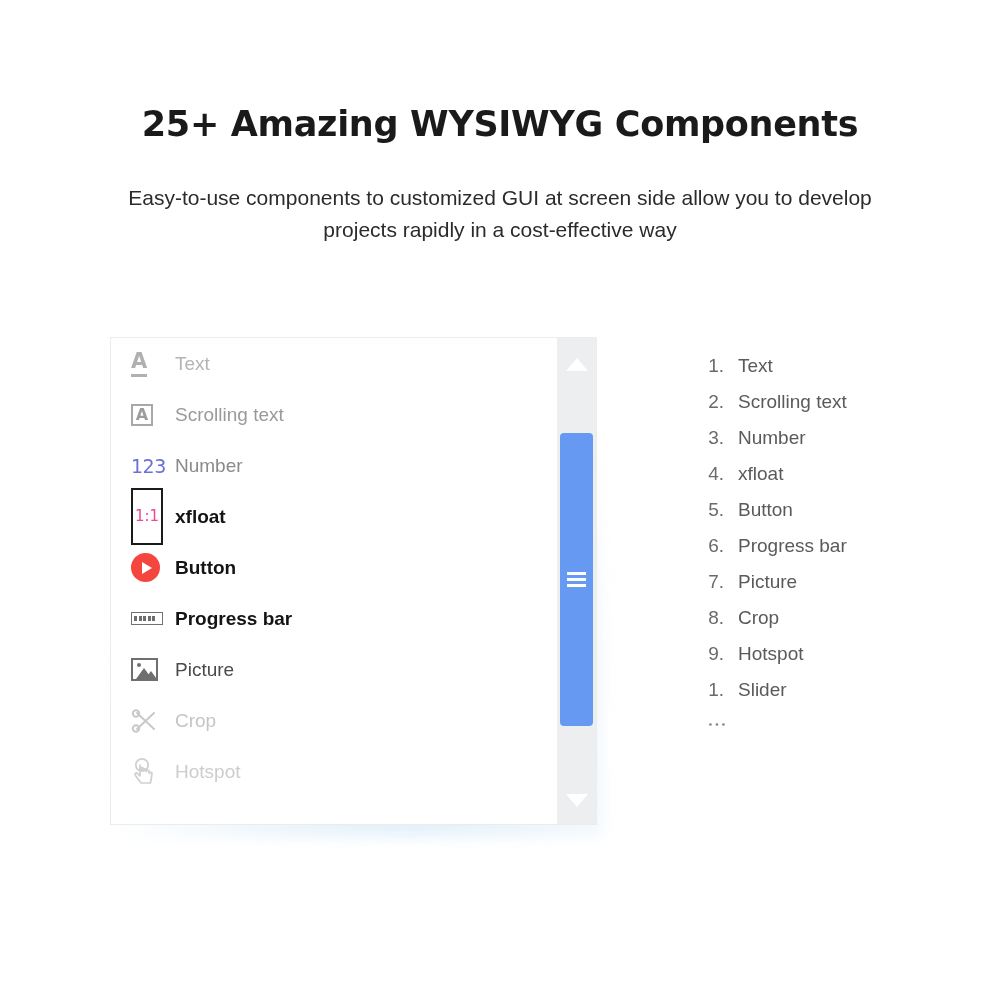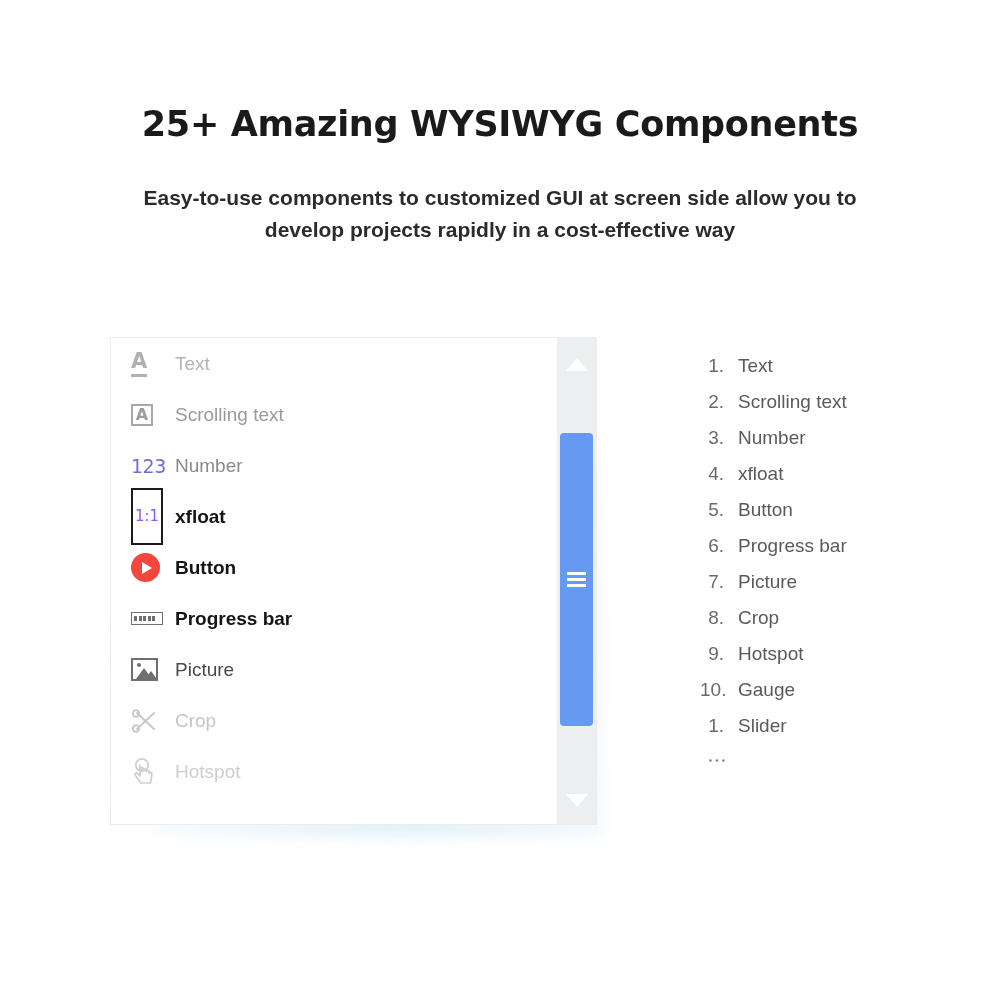--- a/index.html
+++ b/index.html
@@ -31,21 +31,21 @@
     color: #1a1a1a;
     margin: 0;
     line-height: 1.15;
   }
   .page-subtitle {
     margin: 38px auto 0 auto;
     width: 790px;
     font-size: 21px;
     line-height: 1.52;
     color: #2b2b2b;
-    font-weight: 700;
+    font-weight: 400;
   }
 
   
   .content {
     position: absolute;
     top: 337px;
     left: 0;
     width: 1000px;
     height: 540px;
   }
@@ -145,21 +145,21 @@
   .ico-123 {
     font-family: "DejaVu Sans", sans-serif;
     font-size: 19px;
     color: #6b6fd8;
     letter-spacing: -0.5px;
   }
   .ico-ratio {
     font-family: "DejaVu Sans", sans-serif;
     font-size: 15px;
     font-weight: 500;
-    color: #8b5cf6;
+    color: #ec4899;
     border: 2px solid #1b1b1b;
     padding: 19px 2px;
     line-height: 1.05;
     box-sizing: border-box;
   }
   .ico-play {
     width: 29px;
     height: 29px;
     border-radius: 50%;
     background: #f4463f;
@@ -479,24 +479,20 @@
     </li>
     <li class="num-row">
       <span class="num-idx">8.</span>
       <span class="num-txt">Crop</span>
     </li>
     <li class="num-row">
       <span class="num-idx">9.</span>
       <span class="num-txt">Hotspot</span>
     </li>
     <li class="num-row">
-      <span class="num-idx">10.</span>
-      <span class="num-txt">Gauge</span>
-    </li>
-    <li class="num-row">
       <span class="num-idx">1.</span>
       <span class="num-txt">Slider</span>
     </li>
     <li class="num-ellipsis-row">
       <span class="num-ellipsis">
         <span class="vdots">⋮</span>
       </span>
     </li>
   </ul>
 

